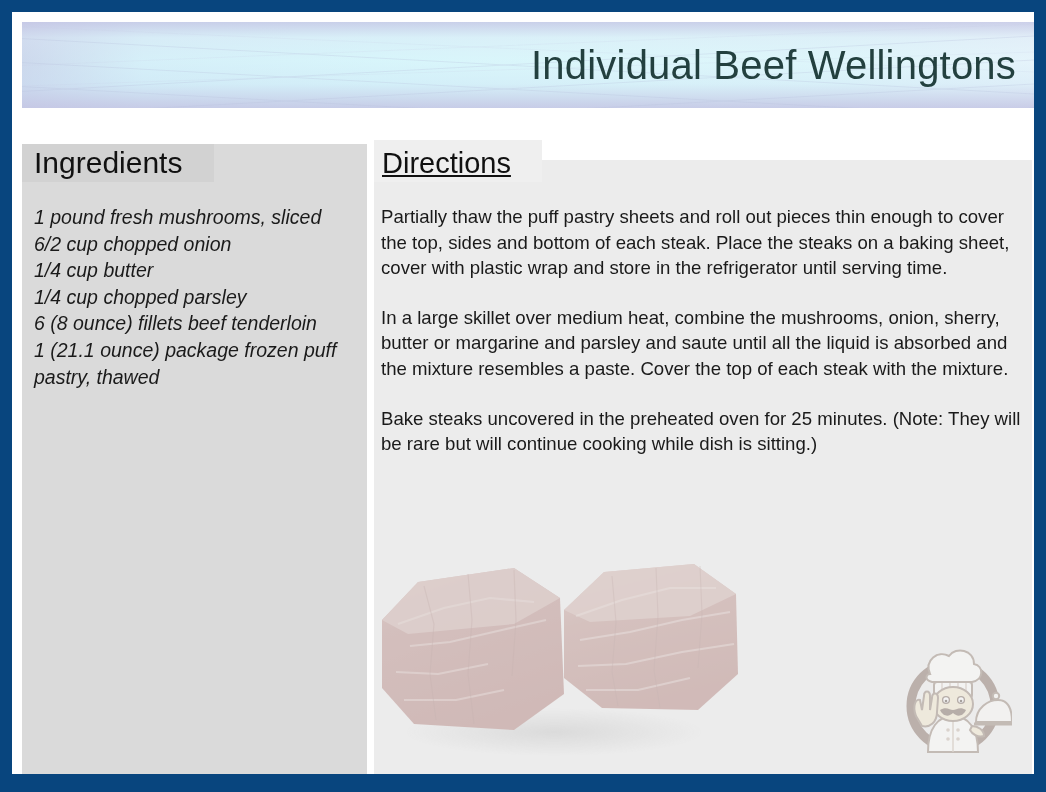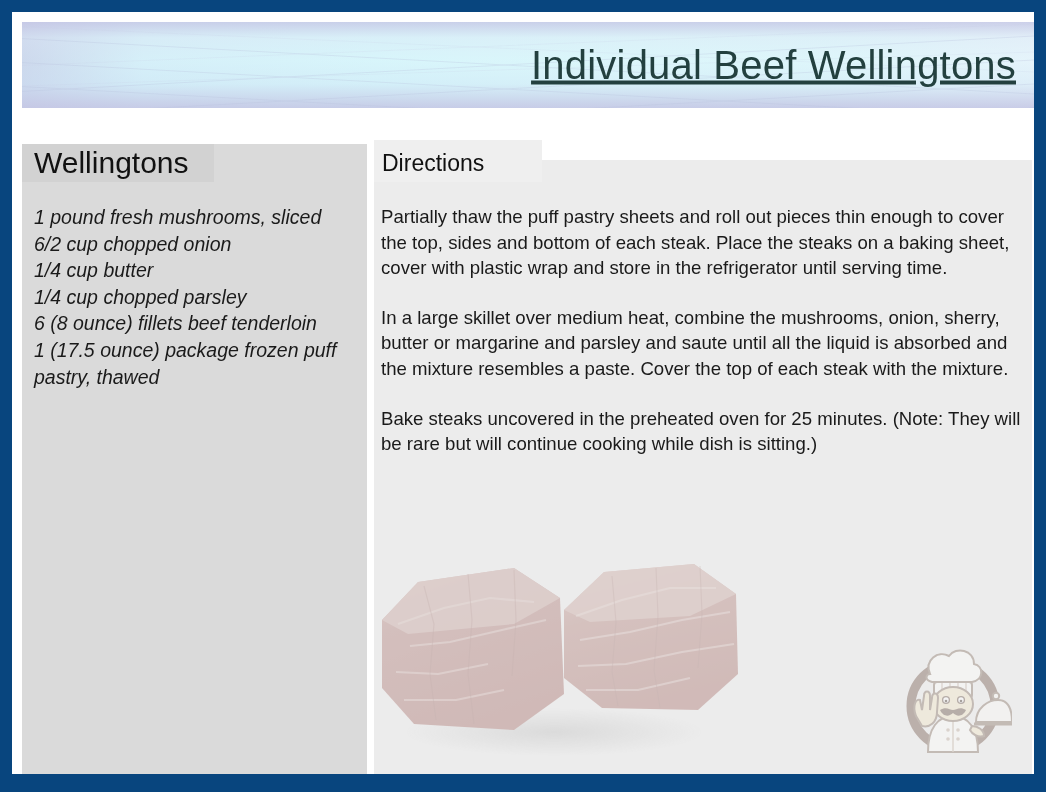--- a/index.html
+++ b/index.html
@@ -52,21 +52,20 @@
   }
   .banner-title {
     position: absolute;
     right: 18px;
     top: 50%;
     transform: translateY(-50%);
     font-size: 40px;
     color: #23403f;
     letter-spacing: 0.2px;
     white-space: nowrap;
-    text-decoration: underline;
   }
 
   
   .ing-panel {
     position: absolute;
     left: 10px;
     top: 132px;
     width: 345px;
     bottom: 0;
     background: #dadada;
@@ -113,23 +112,24 @@
     left: 362px;
     top: 128px;
     width: 168px;
     height: 42px;
     background: #efefef;
   }
   .dir-head {
     position: absolute;
     left: 370px;
     top: 131px;
-    font-size: 23px;
+    font-size: 29px;
     color: #111111;
     line-height: 40px;
+    text-decoration: underline;
   }
   .dir-body {
     position: absolute;
     left: 369px;
     top: 192px;
     width: 640px;
     font-size: 18.6px;
     line-height: 25.6px;
     color: #1a1a1a;
   }
@@ -181,29 +181,29 @@
         <line x1="-60" y1="2" x2="1012" y2="50"></line>
         <line x1="-60" y1="46" x2="1012" y2="2"></line>
         <line x1="-60" y1="66" x2="1012" y2="30"></line>
       </g>
     </svg>
     <div class="banner-title">Individual Beef Wellingtons</div>
   </div>
 
   <div class="ing-panel"></div>
   <div class="ing-head-box"></div>
-  <div class="ing-head">Wellingtons</div>
+  <div class="ing-head">Ingredients</div>
 
   <div class="ing-list">
     <div>1 pound fresh mushrooms, sliced</div>
     <div>6/2 cup chopped onion</div>
     <div>1/4 cup butter</div>
     <div>1/4 cup chopped parsley</div>
     <div>6 (8 ounce) fillets beef tenderloin</div>
-    <div class="wrap">1 (17.5 ounce) package frozen puff pastry, thawed</div>
+    <div class="wrap">1 (21.1 ounce) package frozen puff pastry, thawed</div>
   </div>
 
   <div class="dir-panel"></div>
   <div class="dir-head-box"></div>
   <div class="dir-head">Directions</div>
 
   <div class="dir-body">
     <p>Partially thaw the puff pastry sheets and roll out pieces thin enough to cover the top, sides and bottom of each steak. Place the steaks on a baking sheet, cover with plastic wrap and store in the refrigerator until serving time.</p>
     <p>In a large skillet over medium heat, combine the mushrooms, onion, sherry, butter or margarine and parsley and saute until all the liquid is absorbed and the mixture resembles a paste. Cover the top of each steak with the mixture.</p>
     <p>Bake steaks uncovered in the preheated oven for 25 minutes. (Note: They will be rare but will continue cooking while dish is sitting.)</p>

